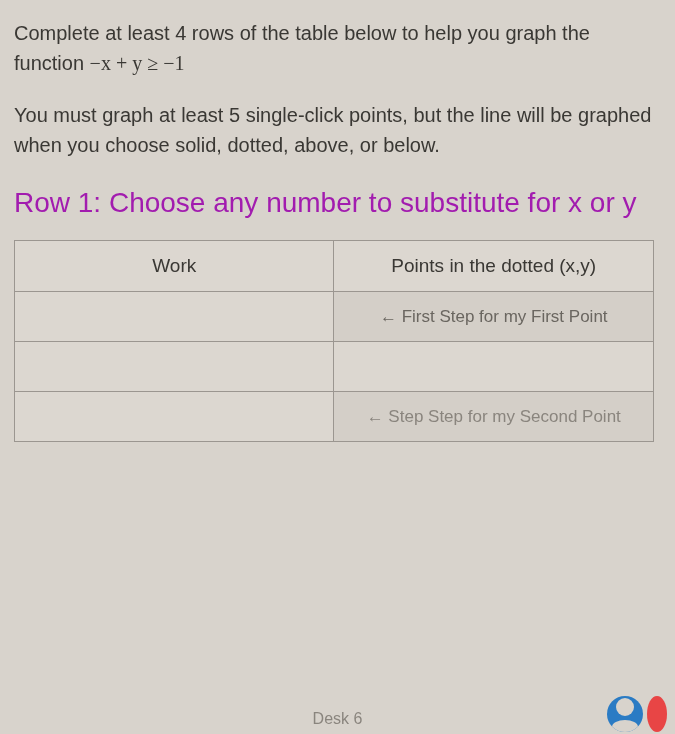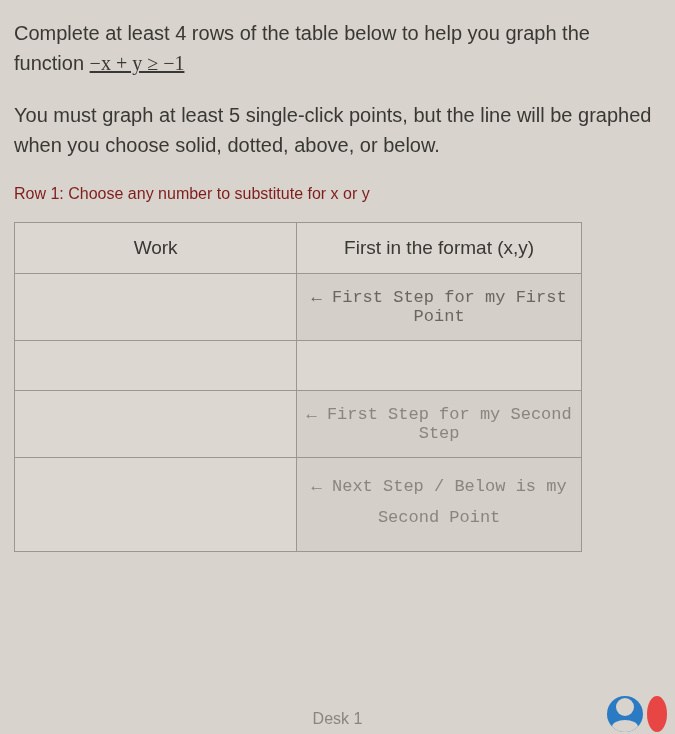--- a/index.html
+++ b/index.html
@@ -19,31 +19,30 @@
     }
     .instruction-text {
       font-size: 20px;
       line-height: 1.5;
       margin-bottom: 22px;
       color: #3a3834;
     }
     .math-expr {
       font-family: 'Times New Roman', serif;
       font-size: 20px;
-      text-decoration: underline;
     }
     .row-label {
-      font-size: 16px;
+      font-size: 28px;
       line-height: 1.5;
       margin-bottom: 16px;
-      color: #7f1d1d;
+      color: #a21caf;
     }
     table {
       border-collapse: collapse;
-      width: 568px;
+      width: 640px;
       background: #8b5cf6;
     }
     th {
       border: 1px solid #9b9690;
       background: #dcd7d0;
       font-weight: 400;
       font-size: 19px;
       color: #3a3834;
       padding: 14px 8px;
       text-align: center;
@@ -59,21 +58,20 @@
       background: #dcd7d0;
     }
     td.points-cell {
       width: 320px;
       height: 50px;
       background: #d4cfc8;
       text-align: center;
       font-size: 17px;
       color: #6a6660;
       padding: 14px 8px;
-      font-family: Liberation Mono, monospace;
     }
     td.points-cell-tall {
       padding: 14px 8px 18px 8px;
       line-height: 1.8;
     }
     td.points-cell-empty {
       background: #dcd7d0;
       height: 46px;
     }
     td.points-cell-faded {
@@ -138,41 +136,37 @@
 </div>
 
 <div class="instruction-text">You must graph at least 5 single-click points, but the line will be graphed when you choose solid, dotted, above, or below.</div>
 
 <div class="row-label">Row 1: Choose any number to substitute for x or y</div>
 
 <table>
   <thead>
     <tr>
       <th>Work</th>
-      <th>First in the format (x,y)</th>
+      <th>Points in the dotted (x,y)</th>
     </tr>
   </thead>
   <tbody>
     <tr>
       <td class="work-cell"></td>
       <td class="points-cell">← First Step for my First Point</td>
     </tr>
     <tr>
       <td class="work-cell"></td>
       <td class="points-cell points-cell-empty"></td>
     </tr>
     <tr>
       <td class="work-cell"></td>
-      <td class="points-cell points-cell-faded">← First Step for my Second Step</td>
-    </tr>
-    <tr>
-      <td class="work-cell"></td>
-      <td class="points-cell points-cell-tall points-cell-faded">← Next Step / Below is my Second Point</td>
+      <td class="points-cell points-cell-faded">← Step Step for my Second Point</td>
     </tr>
   </tbody>
 </table>
 
-<div class="bottom-label">Desk 1</div>
+<div class="bottom-label">Desk 6</div>
 
 <div class="bottom-circles">
   <div class="circle circle-blue"></div>
   <div class="circle circle-red"></div>
 </div>
 
 </body></html>

